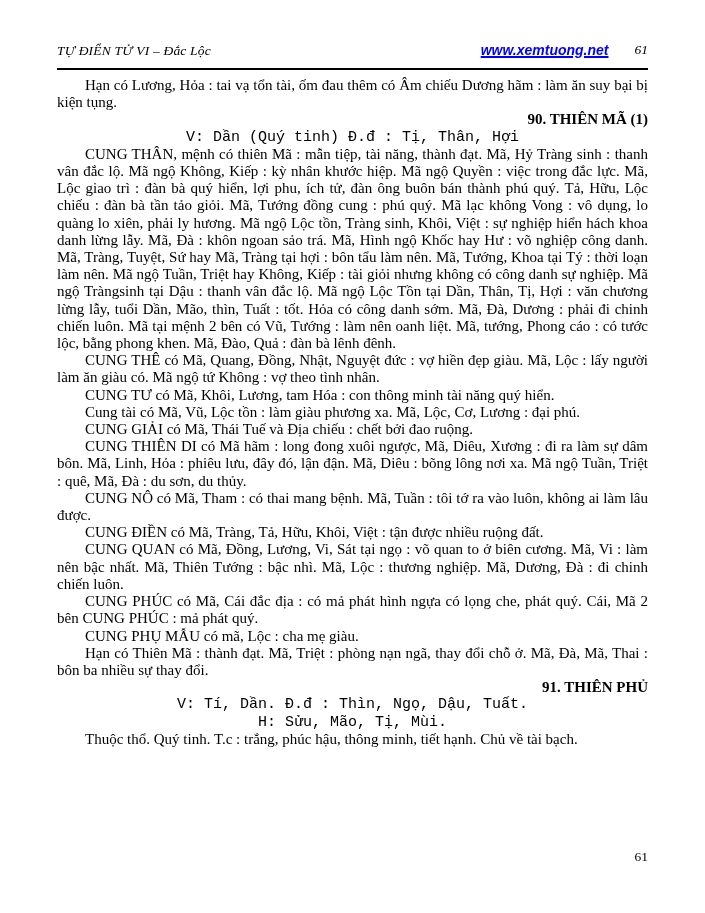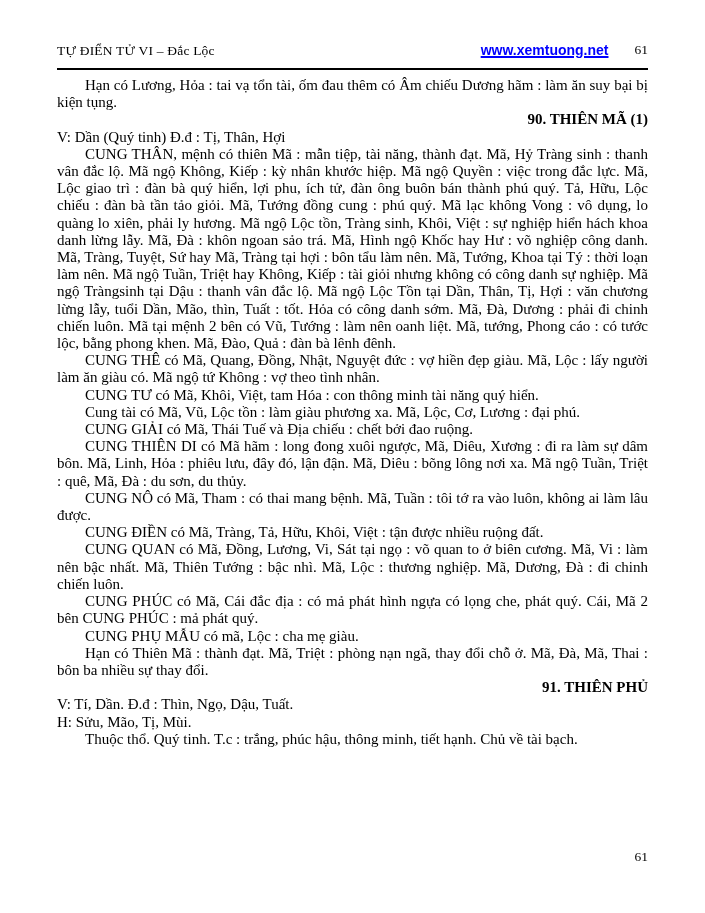--- a/index.html
+++ b/index.html
@@ -19,20 +19,21 @@
   }
   .content {
     padding: 42px 57px 0 57px;
   }
   .header {
     display: flex;
     align-items: baseline;
     font-size: 13.5px;
     line-height: 16px;
     white-space: nowrap;
+    font-style: italic;
   }
   .header-title {
     letter-spacing: 0.2px;
   }
   .header-right {
     margin-left: auto;
     display: flex;
     align-items: flex-end;
   }
   .header-url {
@@ -62,21 +63,23 @@
     margin: 0;
     text-align: justify;
     text-indent: 28px;
   }
   .para.heading {
     text-align: right;
     text-indent: 0;
     font-weight: bold;
   }
   .para.center {
+    text-align: center;
     text-indent: 0;
+    font-family: Liberation Mono, monospace;
   }
   .footer-num {
     position: absolute;
     top: 849px;
     right: 57px;
     font-size: 13.5px;
   }
 </style>
 </head>
 <body>
@@ -90,21 +93,21 @@
         <span class="header-pagenum">61</span>
       </span>
     </div>
     <div class="rule"></div>
     <div class="doc-body">
         <p class="para ">Hạn có Lương, Hỏa : tai vạ tổn tài, ốm đau thêm có Âm chiếu Dương hãm : làm ăn suy bại bị kiện tụng.</p>
         <p class="para heading">90. THIÊN MÃ (1)</p>
         <p class="para center">V: Dần (Quý tinh) Đ.đ : Tị, Thân, Hợi</p>
         <p class="para ">CUNG THÂN, mệnh có thiên Mã : mẫn tiệp, tài năng, thành đạt. Mã, Hỷ Tràng sinh : thanh vân đắc lộ. Mã ngộ Không, Kiếp : kỳ nhân khước hiệp. Mã ngộ Quyền : việc trong đắc lực. Mã, Lộc giao trì : đàn bà quý hiển, lợi phu, ích tử, đàn ông buôn bán thành phú quý. Tả, Hữu, Lộc chiếu : đàn bà tần tảo giỏi. Mã, Tướng đồng cung : phú quý. Mã lạc không Vong : vô dụng, lo quàng lo xiên, phải ly hương. Mã ngộ Lộc tồn, Tràng sinh, Khôi, Việt : sự nghiệp hiển hách khoa danh lừng lẫy. Mã, Đà : khôn ngoan sảo trá. Mã, Hình ngộ Khốc hay Hư : võ nghiệp công danh. Mã, Tràng, Tuyệt, Sứ hay Mã, Tràng tại hợi : bôn tẩu làm nên. Mã, Tướng, Khoa tại Tý : thời loạn làm nên. Mã ngộ Tuần, Triệt hay Không, Kiếp : tài giỏi nhưng không có công danh sự nghiệp. Mã ngộ Tràngsinh tại Dậu : thanh vân đắc lộ. Mã ngộ Lộc Tồn tại Dần, Thân, Tị, Hợi : văn chương lừng lẫy, tuổi Dần, Mão, thìn, Tuất : tốt. Hỏa có công danh sớm. Mã, Đà, Dương : phải đi chinh chiến luôn. Mã tại mệnh 2 bên có Vũ, Tướng : làm nên oanh liệt. Mã, tướng, Phong cáo : có tước lộc, bằng phong khen. Mã, Đào, Quả : đàn bà lênh đênh.</p>
         <p class="para ">CUNG THÊ có Mã, Quang, Đồng, Nhật, Nguyệt đức : vợ hiền đẹp giàu. Mã, Lộc : lấy người làm ăn giàu có. Mã ngộ tứ Không : vợ theo tình nhân.</p>
-        <p class="para ">CUNG TƯ có Mã, Khôi, Việt, tam Hóa : con thông minh tài năng quý hiển.</p>
+        <p class="para ">CUNG TƯ có Mã, Khôi, Lương, tam Hóa : con thông minh tài năng quý hiển.</p>
         <p class="para ">Cung tài có Mã, Vũ, Lộc tồn : làm giàu phương xa. Mã, Lộc, Cơ, Lương : đại phú.</p>
         <p class="para ">CUNG GIẢI có Mã, Thái Tuế và Địa chiếu : chết bởi đao ruộng.</p>
         <p class="para ">CUNG THIÊN DI có Mã hãm : long đong xuôi ngược, Mã, Diêu, Xương : đi ra làm sự dâm bôn. Mã, Linh, Hỏa : phiêu lưu, đây đó, lận đận. Mã, Diêu : bõng lông nơi xa. Mã ngộ Tuần, Triệt : quê, Mã, Đà : du sơn, du thủy.</p>
         <p class="para ">CUNG NÔ có Mã, Tham : có thai mang bệnh. Mã, Tuần : tôi tớ ra vào luôn, không ai làm lâu được.</p>
         <p class="para ">CUNG ĐIỀN có Mã, Tràng, Tả, Hữu, Khôi, Việt : tận được nhiều ruộng đất.</p>
         <p class="para ">CUNG QUAN có Mã, Đồng, Lương, Vi, Sát tại ngọ : võ quan to ở biên cương. Mã, Vi : làm nên bậc nhất. Mã, Thiên Tướng : bậc nhì. Mã, Lộc : thương nghiệp. Mã, Dương, Đà : đi chinh chiến luôn.</p>
         <p class="para ">CUNG PHÚC có Mã, Cái đắc địa : có mả phát hình ngựa có lọng che, phát quý. Cái, Mã 2 bên CUNG PHÚC : mả phát quý.</p>
         <p class="para ">CUNG PHỤ MẪU có mã, Lộc : cha mẹ giàu.</p>
         <p class="para ">Hạn có Thiên Mã : thành đạt. Mã, Triệt : phòng nạn ngã, thay đổi chỗ ở. Mã, Đà, Mã, Thai : bôn ba nhiều sự thay đổi.</p>
         <p class="para heading">91. THIÊN PHỦ</p>

